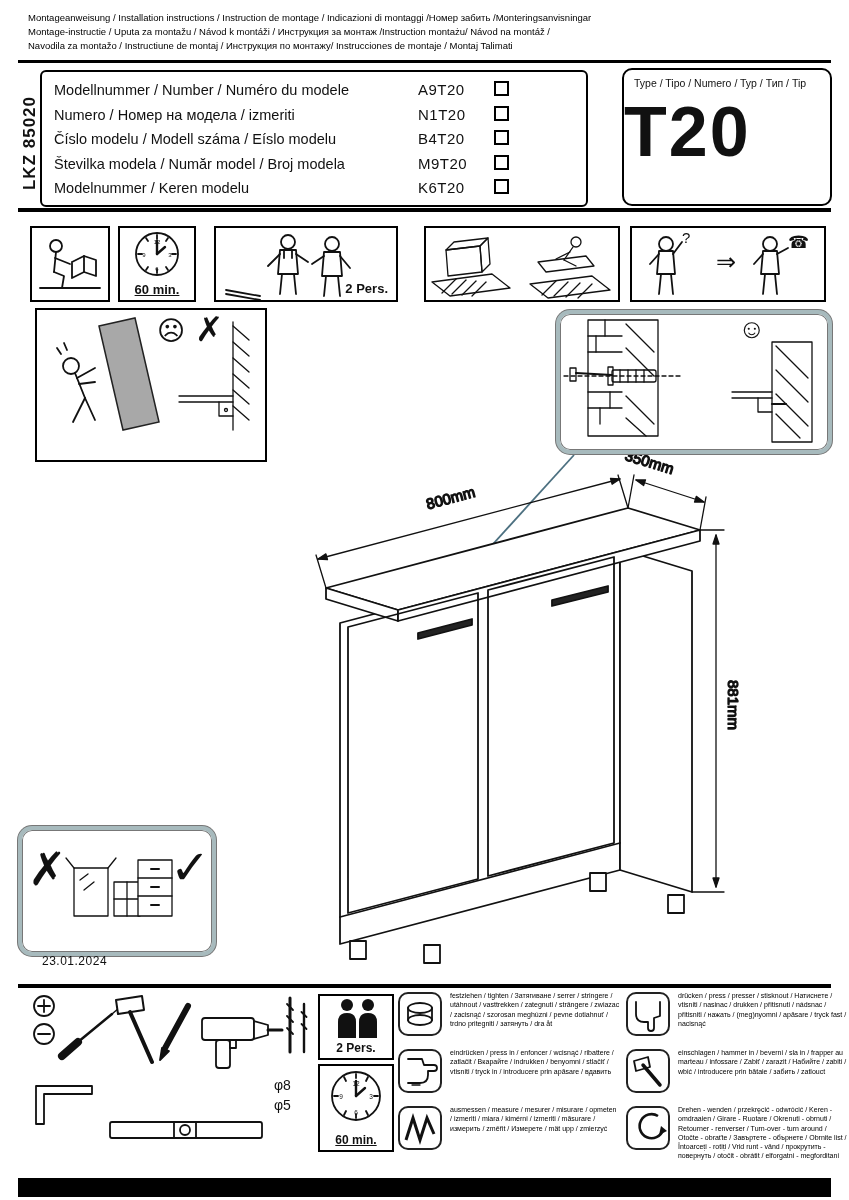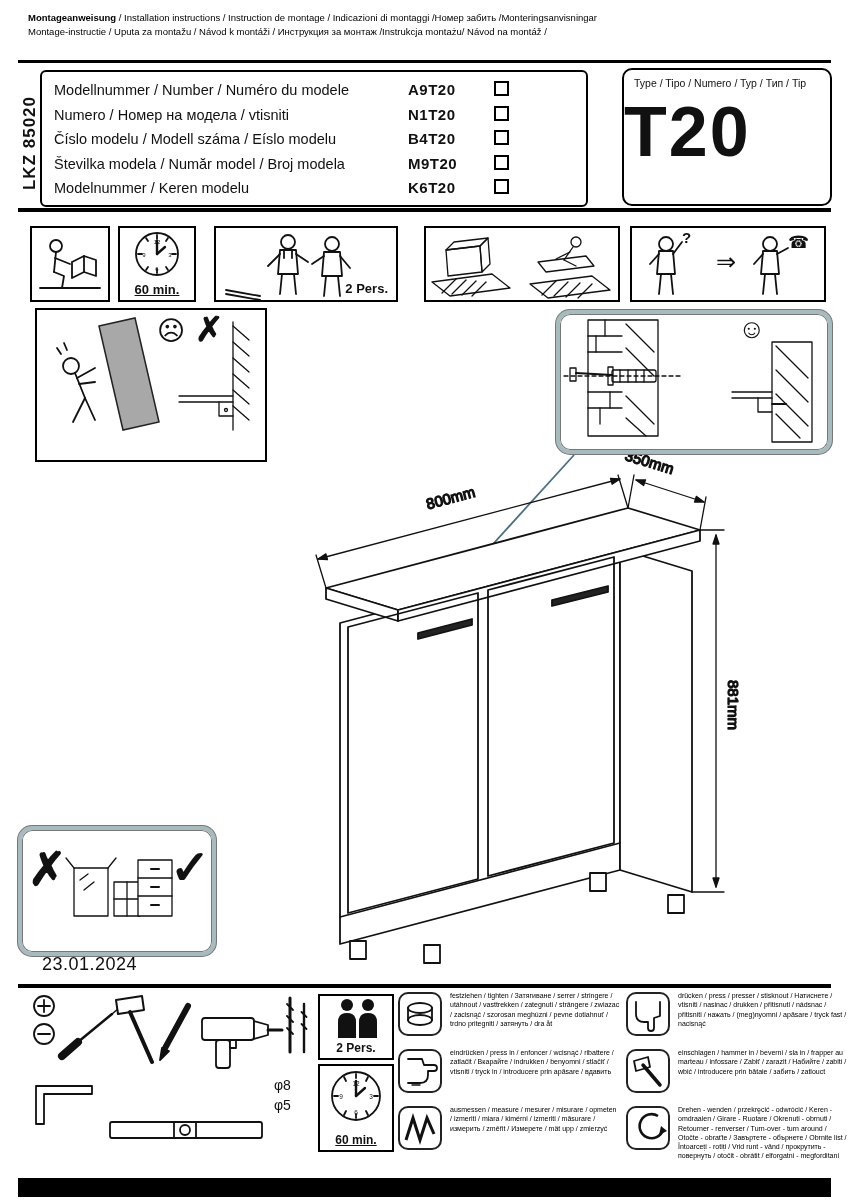--- a/index.html
+++ b/index.html
@@ -1,41 +1,41 @@
 <!DOCTYPE html>
 <html><head>
 <meta charset="utf-8">
 <style>
   *{margin:0;padding:0;box-sizing:border-box}
   html,body{background:#fff}
   .page{position:relative;width:849px;height:1200px;background:#fff;overflow:hidden;
         font-family:"Liberation Sans",sans-serif;color:#111}
   .abs{position:absolute}
-  .b{font-weight:bold}
+  .b{font-weight:normal}
   .hr{position:absolute;left:18px;width:813px;background:#000}
   .ptext{position:absolute;left:28px;top:11px;width:805px;font-size:9.5px;line-height:1.45;color:#000}
   .lkz{position:absolute;left:-44px;top:132px;width:150px;height:22px;transform:rotate(-90deg);
        text-align:center;font-weight:bold;font-size:17px;letter-spacing:1px;white-space:nowrap}
   .model-box{position:absolute;left:40px;top:70px;width:548px;height:137px;border:2.5px solid #000;border-radius:6px;background:#fff}
   .mlabel{position:absolute;left:12px;font-size:14.5px;white-space:nowrap}
-  .mcode{position:absolute;left:366px;font-weight:bold;font-size:15px;letter-spacing:.5px}
+  .mcode{position:absolute;left:376px;font-weight:normal;font-size:15px;letter-spacing:.5px}
   .mcheck{position:absolute;left:452px;width:15px;height:15px;border:2px solid #000;background:#fff}
   .type-box{position:absolute;left:622px;top:68px;width:210px;height:138px;border:2px solid #000;border-radius:10px;background:#fff}
   .type-label{position:absolute;top:7px;left:10px;font-size:10.5px;white-space:nowrap}
   .type-value{position:absolute;top:22px;left:0;width:100%;font-size:70px;font-weight:bold;letter-spacing:2px}
   .pbox{position:absolute;border:2px solid #000;background:#fff}
   .timetxt{position:absolute;bottom:3px;left:0;width:100%;text-align:center;font-weight:bold;font-size:13px;text-decoration:underline}
   .perstxt{position:absolute;right:8px;bottom:4px;font-weight:bold;font-size:13px}
   .glyph{position:absolute;line-height:1}
   .warn-box{position:absolute;left:35px;top:308px;width:232px;height:154px;border:2px solid #000;background:#fff}
   .soft-box{position:absolute;border:4px solid #a7babd;border-radius:14px;background:#fff;
             box-shadow:0 0 0 1px #777, inset 0 0 0 1px #777}
   .callout-box{left:556px;top:310px;width:276px;height:144px}
   .disposal-box{left:18px;top:826px;width:198px;height:130px}
-  .date{position:absolute;left:42px;top:954px;font-size:18px;letter-spacing:.5px}
+  .date{position:absolute;left:42px;top:954px;font-size:12px;letter-spacing:.5px}
   .pers2-box{position:absolute;left:318px;top:994px;width:76px;height:66px;border:2px solid #000;background:#fff}
   .clock2-box{position:absolute;left:318px;top:1064px;width:76px;height:88px;border:2px solid #000;background:#fff}
   .p2txt{position:absolute;bottom:3px;left:0;width:100%;text-align:center;font-weight:bold;font-size:12px}
   .steps{position:absolute;left:398px;top:990px;width:451px;height:170px}
   .step{position:absolute;width:224px;height:56px}
   .sicon{position:absolute;left:0;top:2px;width:44px;height:44px;border:2.2px solid #222;border-radius:10px;background:#fff}
   .stext{position:absolute;left:52px;top:1px;width:170px;font-size:7px;line-height:1.33;color:#000}
   .pagenum{position:absolute;left:0;top:1150px;width:849px;text-align:center;font-size:17px;font-weight:bold}
   .fbar{position:absolute;left:18px;top:1178px;width:813px;height:19px;background:#000}
   svg{display:block}
@@ -43,29 +43,30 @@
   .lw{stroke:#111;fill:none;stroke-width:1.8;stroke-linecap:round;stroke-linejoin:round}
   .lw2{stroke:#111;fill:none;stroke-width:1.3;stroke-linecap:round;stroke-linejoin:round}
 </style>
 </head>
 <body>
 
 <div class="page">
 
   <div class="ptext">
     <span class="b">Montageanweisung</span><span> / Installation instructions / Instruction de montage / Indicazioni di montaggi /Номер забить /Monteringsanvisningar</span><br>
-    <span>Montage-instructie / Uputa za montažu / Návod k montáži / Инструкция за монтаж /Instrukcja montażu/ Návod na montáž /</span><br>
+    <span>Montage-instructie / Uputa za montažu / Návod k montáži / Инструкция за монтаж /Instruction montażu/ Návod na montáž /</span><br>
+    <span>Navodila za montažo / Instructiune de montaj / Инструкция по монтажу/ Instrucciones de montaje / Montaj Talimati</span>
   </div>
   <div class="hr" style="top:60px;height:3px"></div>
 
   <div class="lkz">LKZ 85020</div>
 
   <div class="model-box">
     <div class="mlabel" style="top:10px">Modellnummer / Number / Numéro du modele</div>
-    <div class="mlabel" style="top:35px">Numero /  Номер на модела / vtisniti</div>
+    <div class="mlabel" style="top:35px">Numero /  Номер на модела / izmeriti</div>
     <div class="mlabel" style="top:59px">Číslo modelu / Modell száma / Eíslo modelu</div>
     <div class="mlabel" style="top:84px">Številka modela / Număr model / Broj modela</div>
     <div class="mlabel" style="top:108px">Modelnummer / Keren modelu</div>
 
     <div class="mcode" style="top:9px">A9T20</div>
     <div class="mcode" style="top:34px">N1T20</div>
     <div class="mcode" style="top:58px">B4T20</div>
     <div class="mcode" style="top:83px">M9T20</div>
     <div class="mcode" style="top:107px">K6T20</div>
 

